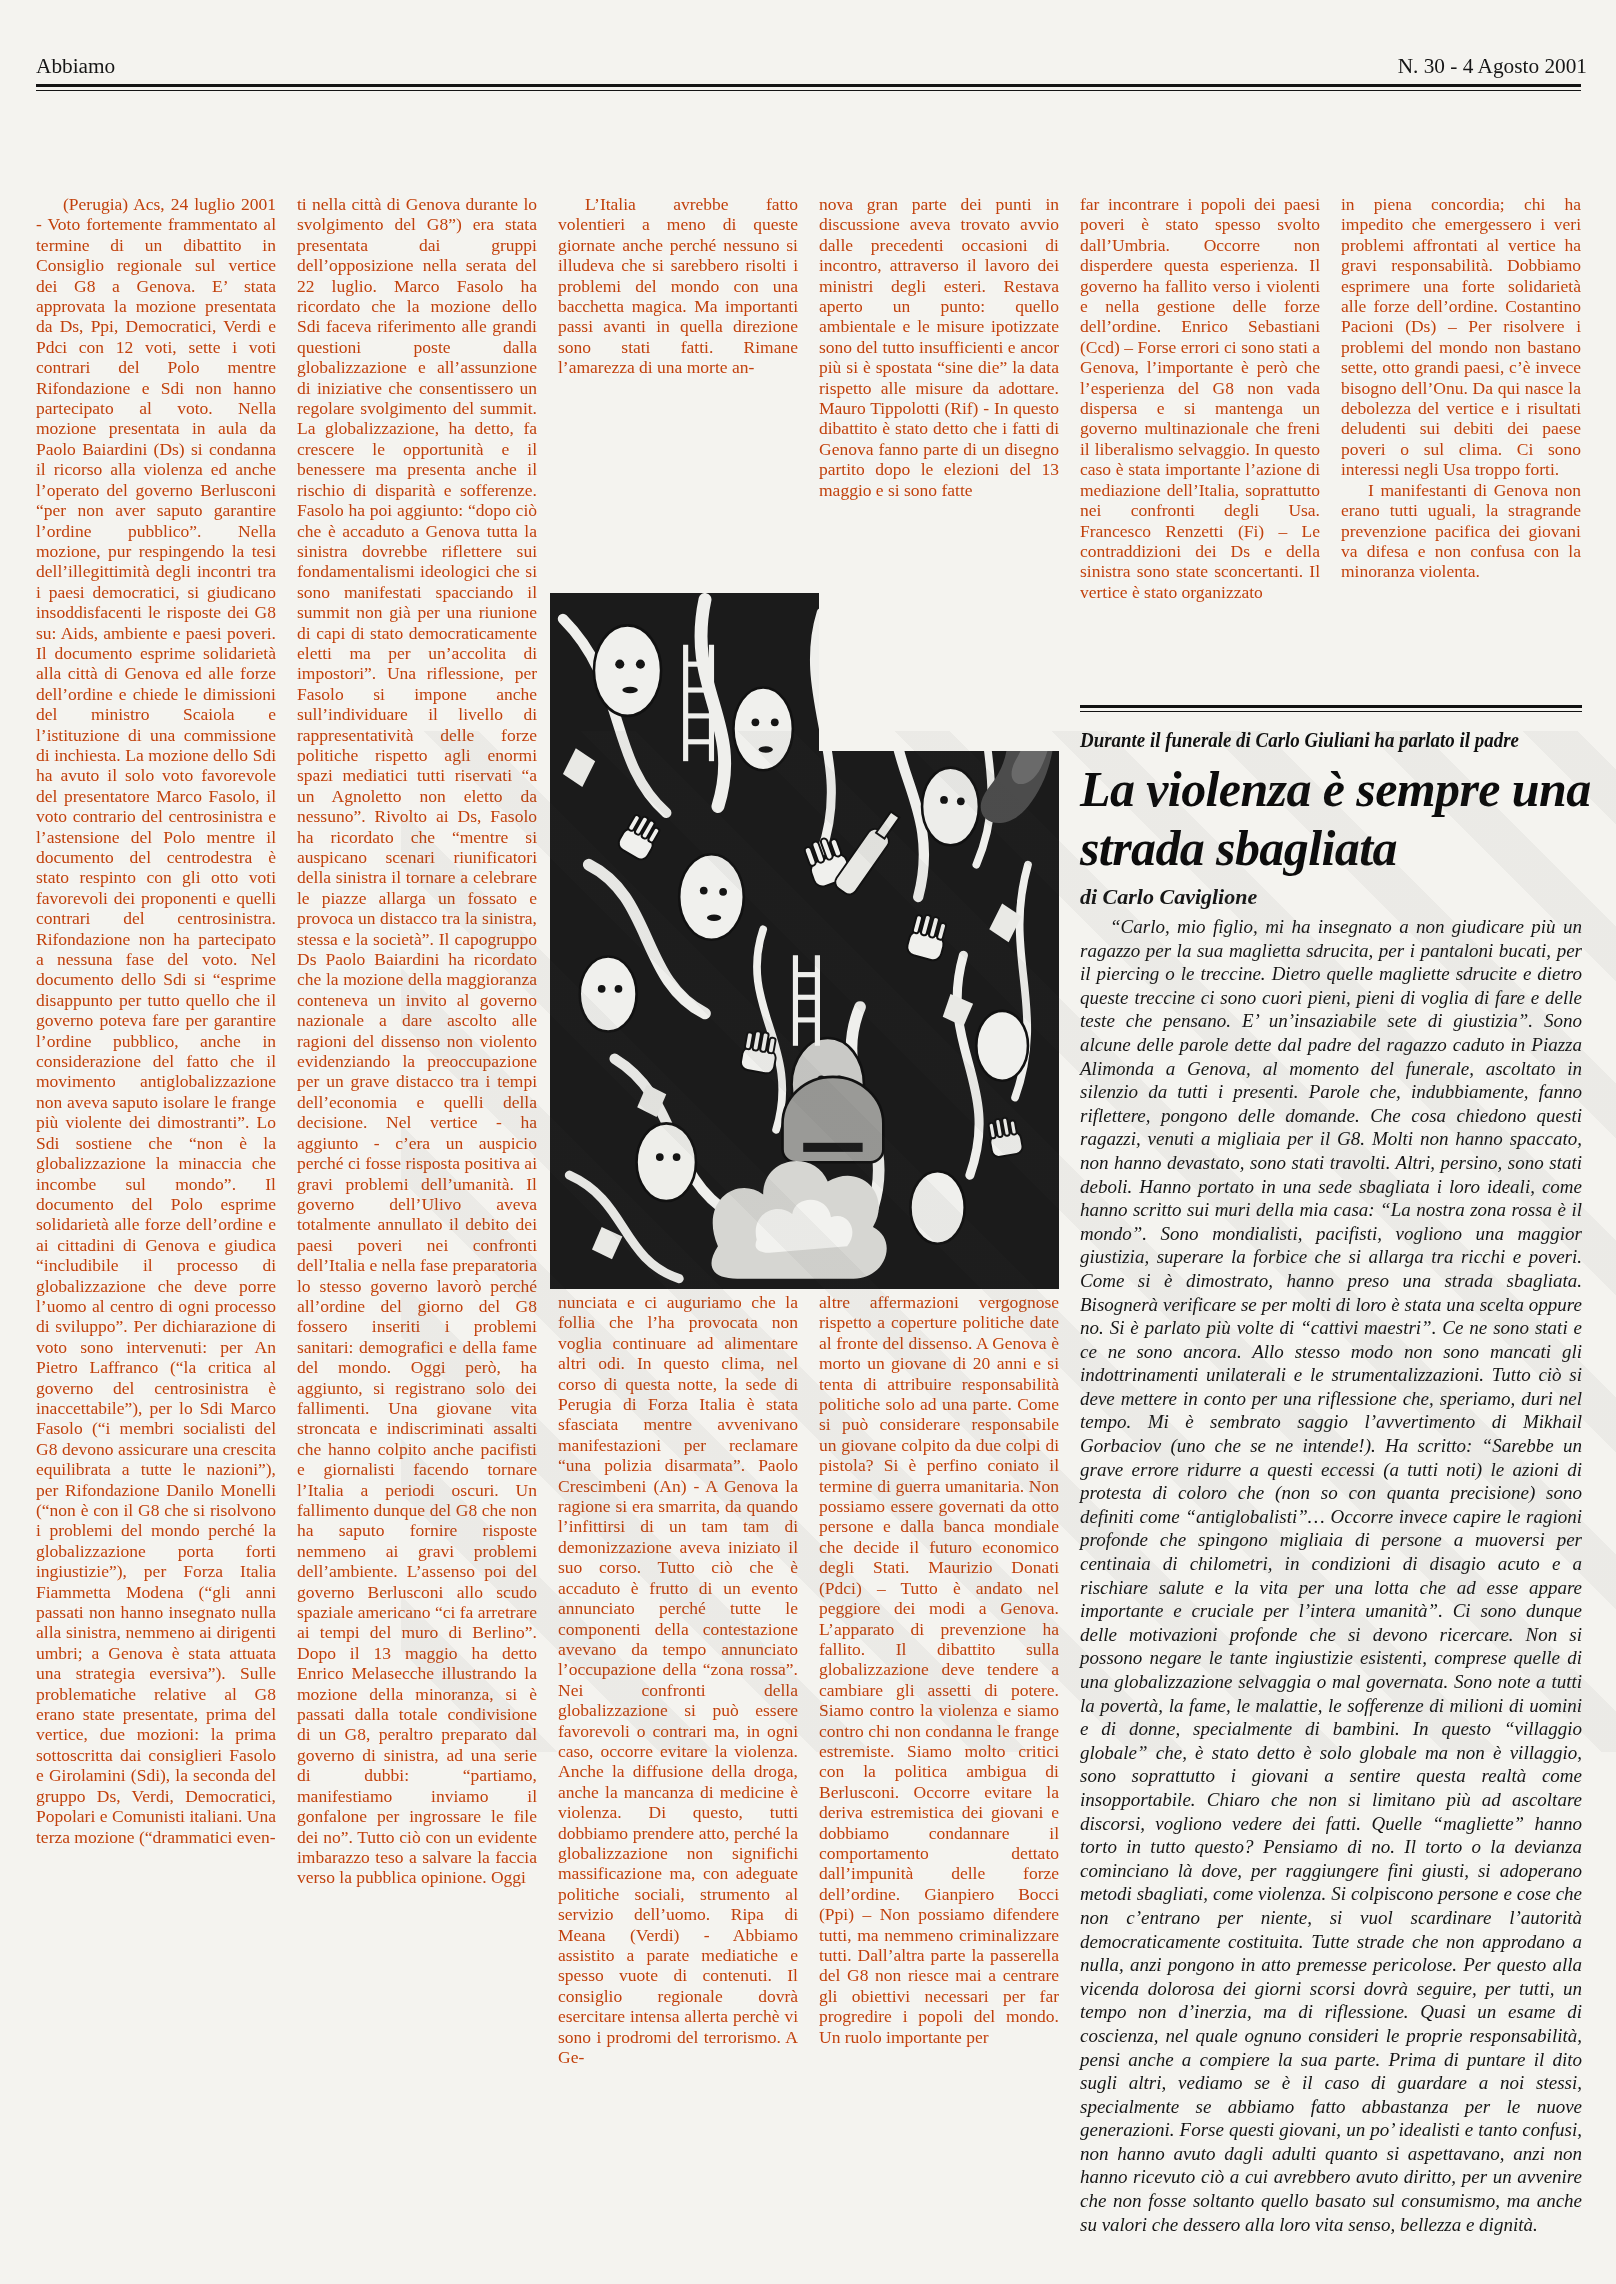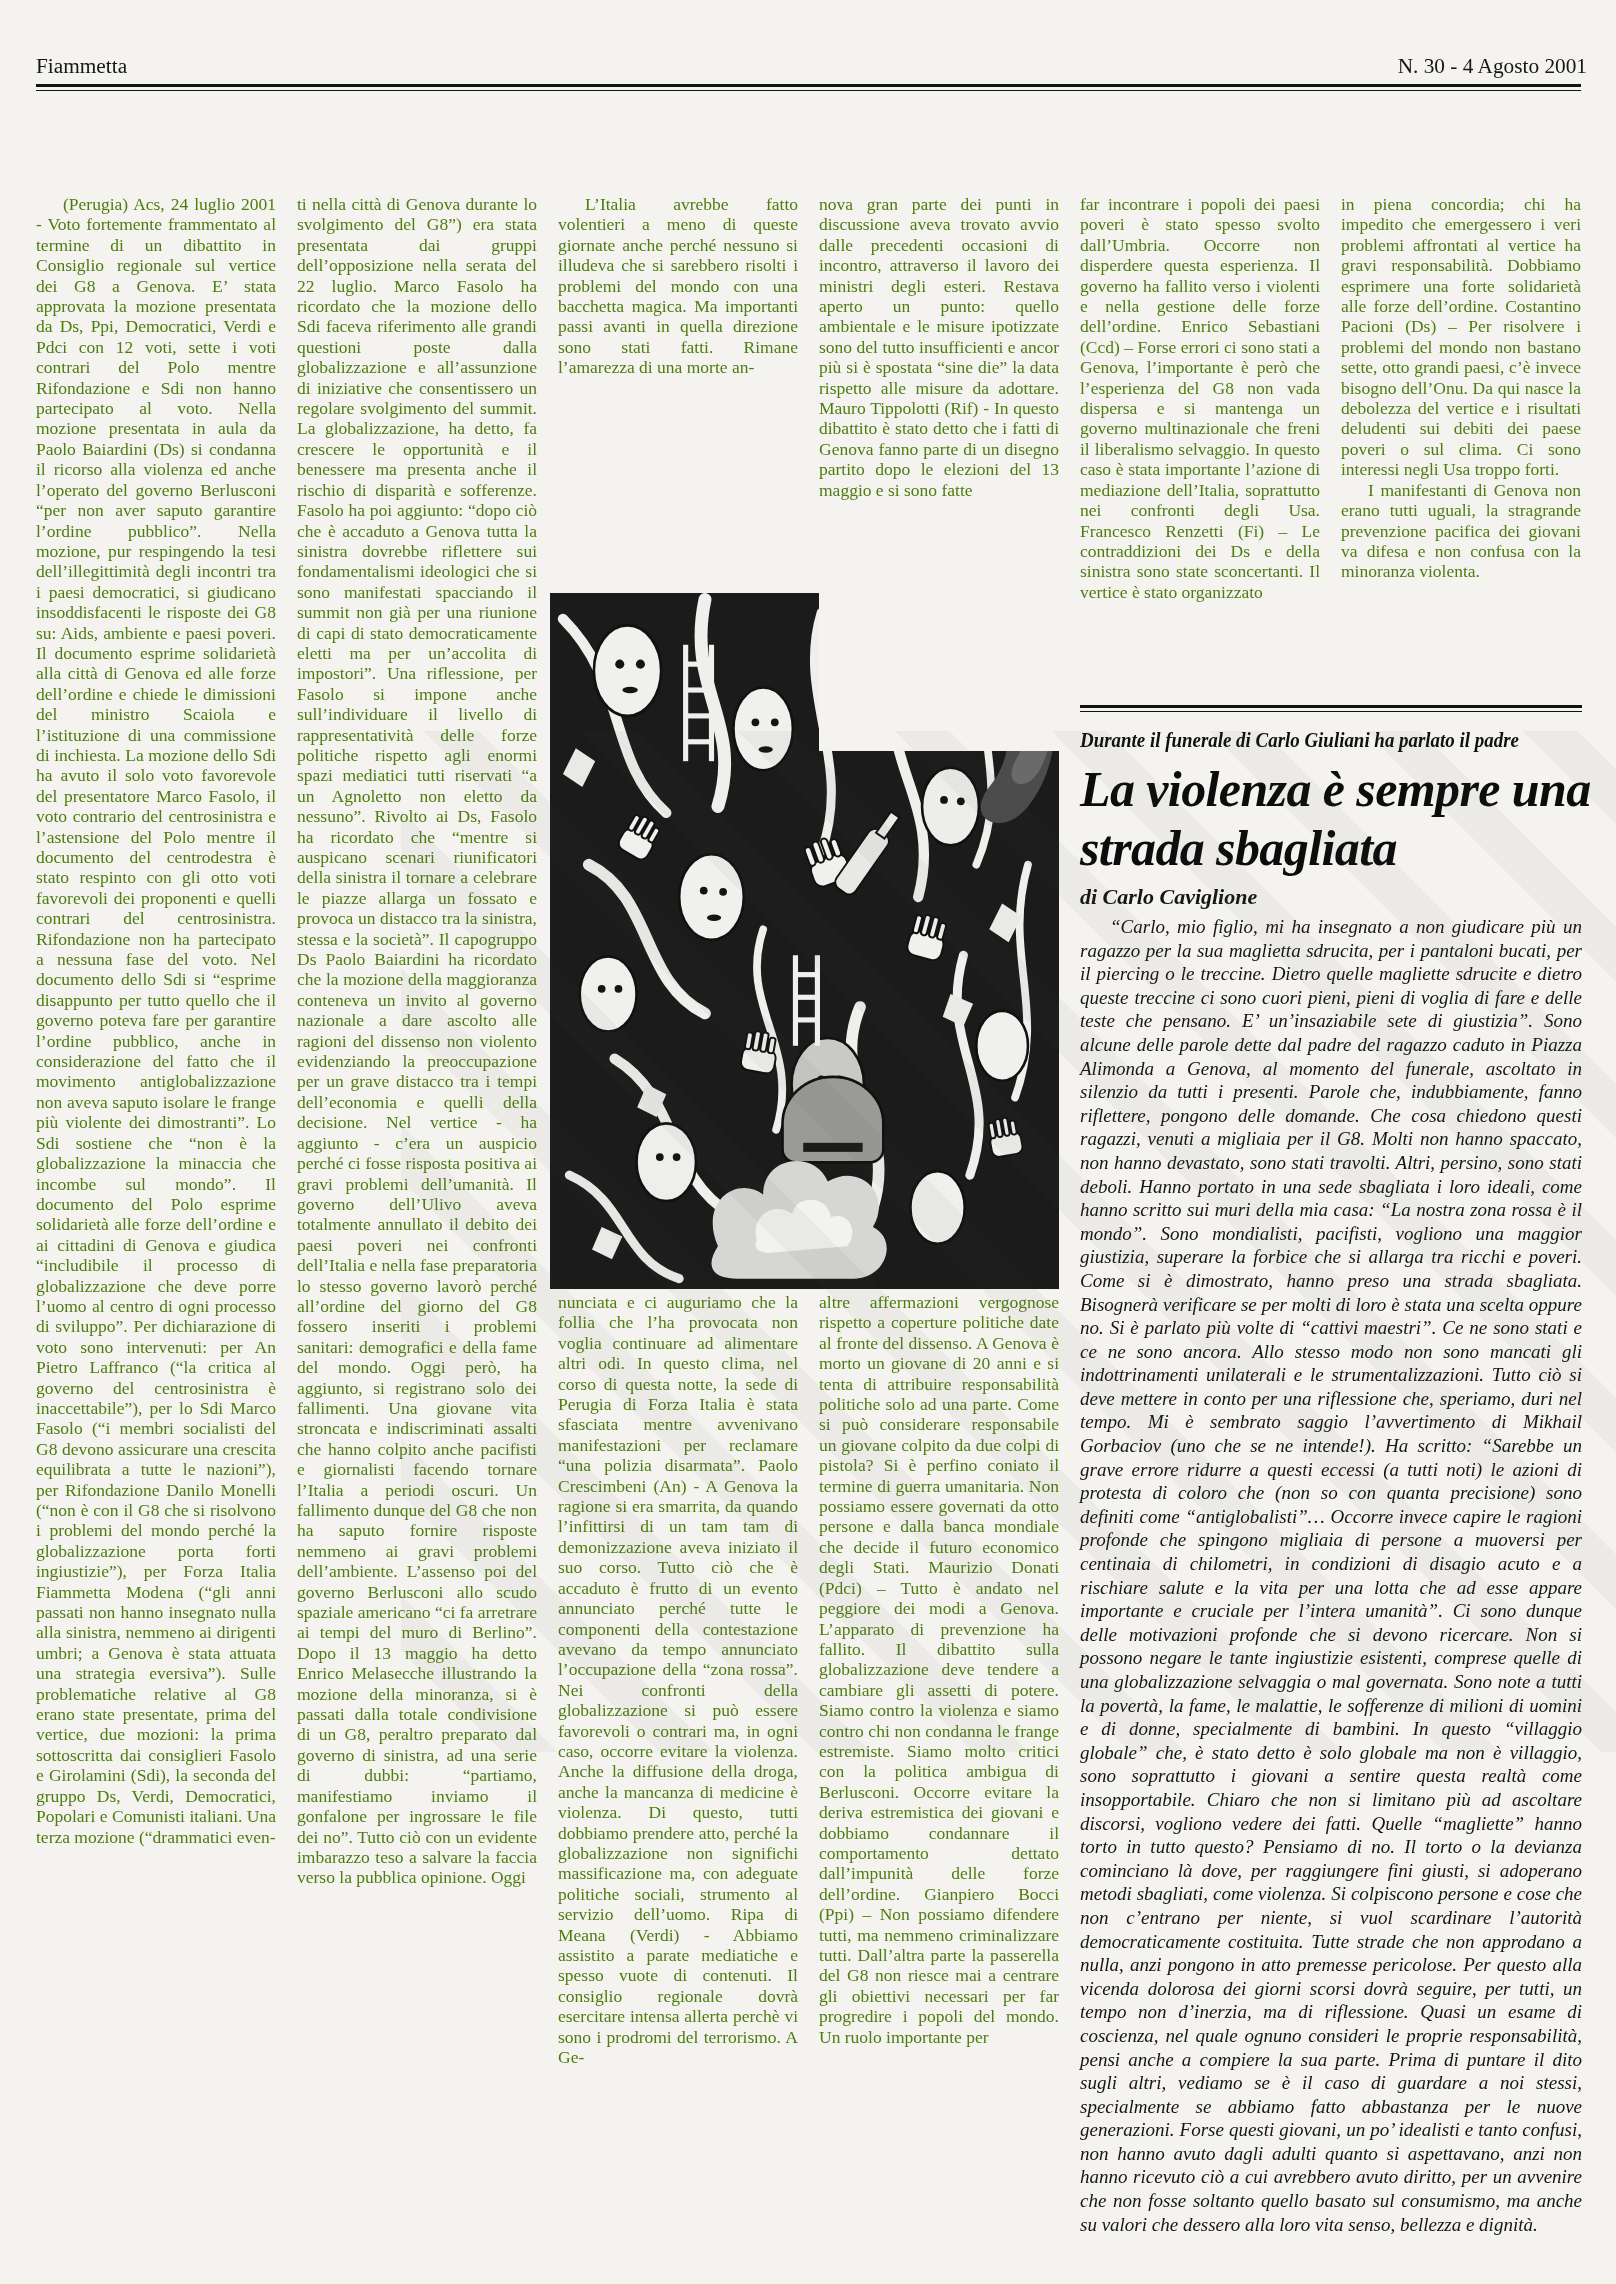--- a/index.html
+++ b/index.html
@@ -22,21 +22,21 @@
   .rule-top{position:absolute;left:36px;top:84px;width:1545px;height:2.6px;border-top:3.2px solid #141414;border-bottom:1.3px solid #141414;}
   .headline1{
     position:absolute;left:36px;top:97px;width:1545px;
     font-size:70px;font-weight:bold;letter-spacing:-1.3px;
     white-space:nowrap;text-align:center;line-height:1.1;color:#0d0d0d;
   }
   
   .col{
     position:absolute;width:240px;
     font-size:17.5px;line-height:20.4px;
-    text-align:justify;color:#4d7c0f;
+    text-align:justify;color:#c2410c;
   }
   .col p{margin:0;}
   .col p.indent{text-indent:27px;}
   .c1{left:36px;top:194px;height:2049px;}
   .c2{left:297px;top:194px;height:2049px;}
   .c3t{left:558px;top:194px;height:401px;}
   .c4t{left:819px;top:194px;height:557px;background:#f4f3ef;z-index:3;}
   .c3b{left:558px;top:1292px;height:952px;}
   .c4b{left:819px;top:1292px;height:952px;}
   .c5{left:1080px;top:194px;height:499px;}
@@ -67,21 +67,21 @@
     position:absolute;left:1080px;top:915px;width:502px;height:1332px;
     font-style:italic;font-size:19px;line-height:23.6px;text-align:justify;color:#151515;z-index:4;
   }
   .body2 p{margin:0;text-indent:30px;}
 </style>
 </head>
 <body>
 
 <div class="page">
 
-  <div class="hdr-day">Fiammetta</div>
+  <div class="hdr-day">Abbiamo</div>
   <div class="hdr-issue">N. 30 - 4 Agosto 2001</div>
   <div class="rule-top"></div>
 
 
   <div class="col c1">
     <p class="indent">(Perugia) Acs, 24 luglio 2001 - Voto fortemente frammentato al termine di un dibattito in Consiglio regionale sul vertice dei G8 a Genova. E’ stata approvata la mozione presentata da Ds, Ppi, Democratici, Verdi e Pdci con 12 voti, sette i voti contrari del Polo mentre Rifondazione e Sdi non hanno partecipato al voto. Nella mozione presentata in aula da Paolo Baiardini (Ds) si condanna il ricorso alla violenza ed anche l’operato del governo Berlusconi “per non aver saputo garantire l’ordine pubblico”. Nella mozione, pur respingendo la tesi dell’illegittimità degli incontri tra i paesi democratici, si giudicano insoddisfacenti le risposte dei G8 su: Aids, ambiente e paesi poveri. Il documento esprime solidarietà alla città di Genova ed alle forze dell’ordine e chiede le dimissioni del ministro Scaiola e l’istituzione di una commissione di inchiesta. La mozione dello Sdi ha avuto il solo voto favorevole del presentatore Marco Fasolo, il voto contrario del centrosinistra e l’astensione del Polo mentre il documento del centrodestra è stato respinto con gli otto voti favorevoli dei proponenti e quelli contrari del centrosinistra. Rifondazione non ha partecipato a nessuna fase del voto. Nel documento dello Sdi si “esprime disappunto per tutto quello che il governo poteva fare per garantire l’ordine pubblico, anche in considerazione del fatto che il movimento antiglobalizzazione non aveva saputo isolare le frange più violente dei dimostranti”. Lo Sdi sostiene che “non è la globalizzazione la minaccia che incombe sul mondo”. Il documento del Polo esprime solidarietà alle forze dell’ordine e ai cittadini di Genova e giudica “includibile il processo di globalizzazione che deve porre l’uomo al centro di ogni processo di sviluppo”. Per dichiarazione di voto sono intervenuti: per An Pietro Laffranco (“la critica al governo del centrosinistra è inaccettabile”), per lo Sdi Marco Fasolo (“i membri socialisti del G8 devono assicurare una crescita equilibrata a tutte le nazioni”), per Rifondazione Danilo Monelli (“non è con il G8 che si risolvono i problemi del mondo perché la globalizzazione porta forti ingiustizie”), per Forza Italia Fiammetta Modena (“gli anni passati non hanno insegnato nulla alla sinistra, nemmeno ai dirigenti umbri; a Genova è stata attuata una strategia eversiva”). Sulle problematiche relative al G8 erano state presentate, prima del vertice, due mozioni: la prima sottoscritta dai consiglieri Fasolo e Girolamini (Sdi), la seconda del gruppo Ds, Verdi, Democratici, Popolari e Comunisti italiani. Una terza mozione (“drammatici even-</p>
   </div>
   <div class="col c2">
     <p>ti nella città di Genova durante lo svolgimento del G8”) era stata presentata dai gruppi dell’opposizione nella serata del 22 luglio. Marco Fasolo ha ricordato che la mozione dello Sdi faceva riferimento alle grandi questioni poste dalla globalizzazione e all’assunzione di iniziative che consentissero un regolare svolgimento del summit. La globalizzazione, ha detto, fa crescere le opportunità e il benessere ma presenta anche il rischio di disparità e sofferenze. Fasolo ha poi aggiunto: “dopo ciò che è accaduto a Genova tutta la sinistra dovrebbe riflettere sui fondamentalismi ideologici che si sono manifestati spacciando il summit non già per una riunione di capi di stato democraticamente eletti ma per un’accolita di impostori”. Una riflessione, per Fasolo si impone anche sull’individuare il livello di rappresentatività delle forze politiche rispetto agli enormi spazi mediatici tutti riservati “a un Agnoletto non eletto da nessuno”. Rivolto ai Ds, Fasolo ha ricordato che “mentre si auspicano scenari riunificatori della sinistra il tornare a celebrare le piazze allarga un fossato e provoca un distacco tra la sinistra, stessa e la società”. Il capogruppo Ds Paolo Baiardini ha ricordato che la mozione della maggioranza conteneva un invito al governo nazionale a dare ascolto alle ragioni del dissenso non violento evidenziando la preoccupazione per un grave distacco tra i tempi dell’economia e quelli della decisione. Nel vertice - ha aggiunto - c’era un auspicio perché ci fosse risposta positiva ai gravi problemi dell’umanità. Il governo dell’Ulivo aveva totalmente annullato il debito dei paesi poveri nei confronti dell’Italia e nella fase preparatoria lo stesso governo lavorò perché all’ordine del giorno del G8 fossero inseriti i problemi sanitari: demografici e della fame del mondo. Oggi però, ha aggiunto, si registrano solo dei fallimenti. Una giovane vita stroncata e indiscriminati assalti che hanno colpito anche pacifisti e giornalisti facendo tornare l’Italia a periodi oscuri. Un fallimento dunque del G8 che non ha saputo fornire risposte nemmeno ai gravi problemi dell’ambiente. L’assenso poi del governo Berlusconi allo scudo spaziale americano “ci fa arretrare ai tempi del muro di Berlino”. Dopo il 13 maggio ha detto Enrico Melasecche illustrando la mozione della minoranza, si è passati dalla totale condivisione di un G8, peraltro preparato dal governo di sinistra, ad una serie di dubbi: “partiamo, manifestiamo inviamo il gonfalone per ingrossare le file dei no”. Tutto ciò con un evidente imbarazzo teso a salvare la faccia verso la pubblica opinione. Oggi</p>
   </div>

